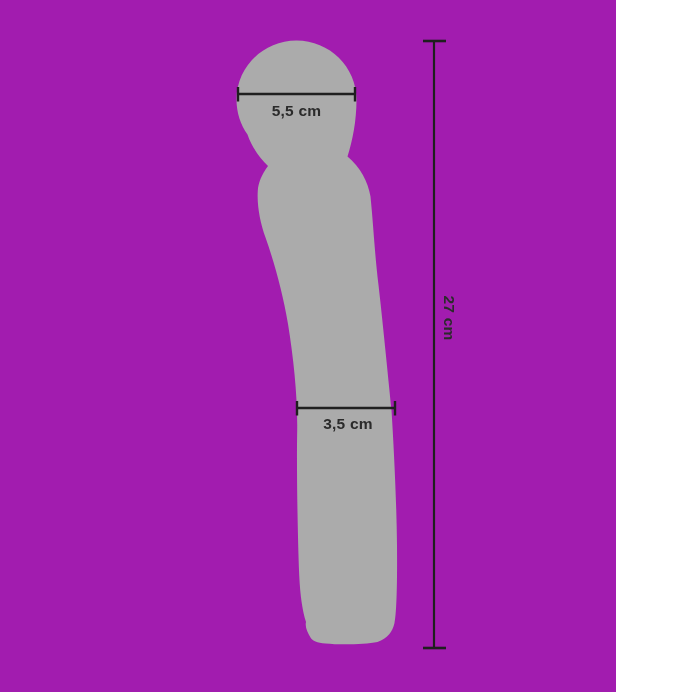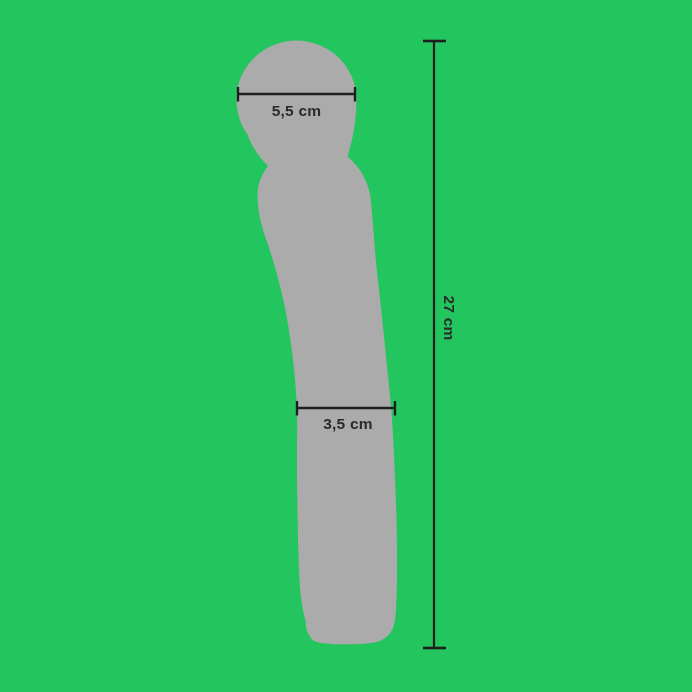--- a/index.html
+++ b/index.html
@@ -2,23 +2,23 @@
 <html><head>
 <meta charset="utf-8">
 <style>
   html, body {
     margin: 0;
     padding: 0;
     background: #ffffff;
   }
   .canvas {
     position: relative;
-    width: 692px;
+    width: 616px;
     height: 692px;
-    background: #22c55e;
+    background: #a21caf;
     overflow: hidden;
     font-family: "Liberation Sans", sans-serif;
     text-decoration: underline;
   }
   svg { display: block; }
   .dim-label {
     font-family: "Liberation Sans", sans-serif;
     font-size: 15.5px;
     font-weight: 700;
     letter-spacing: 0.2px;

